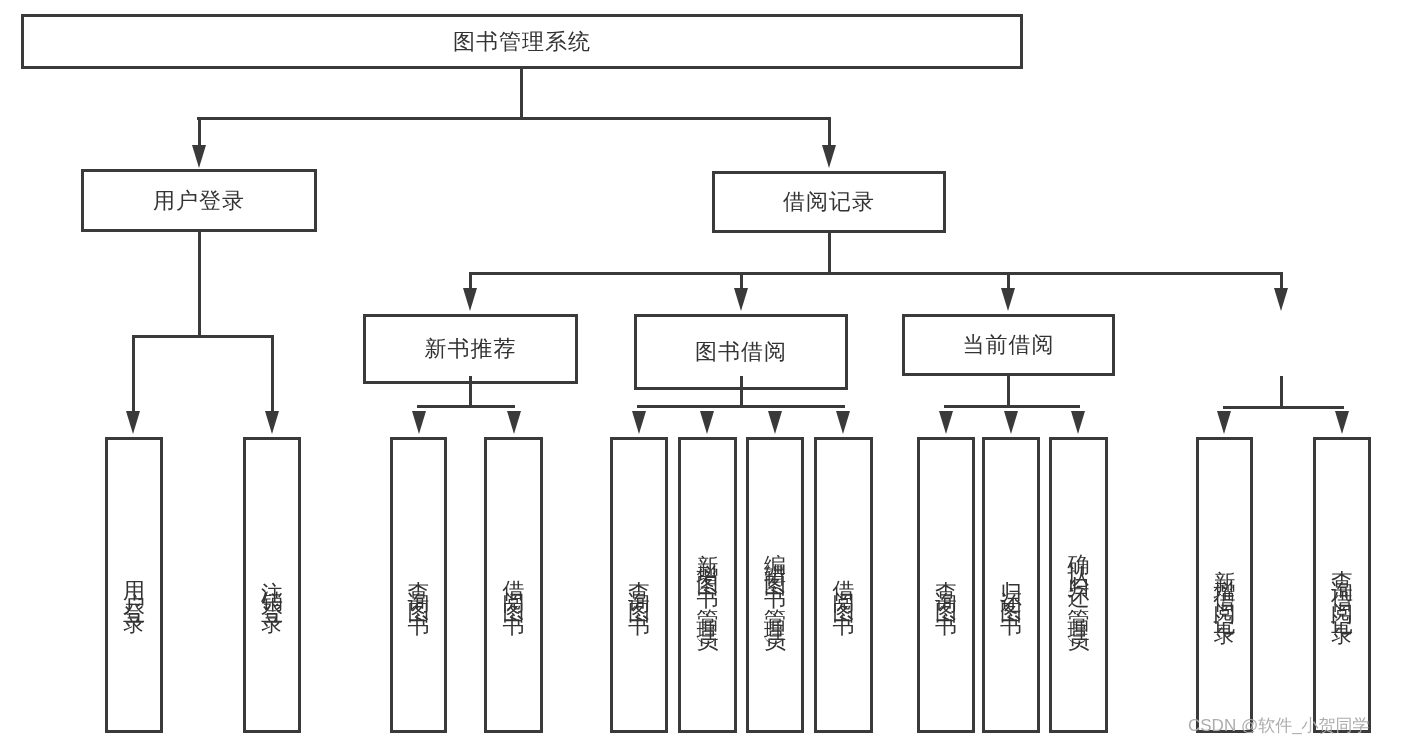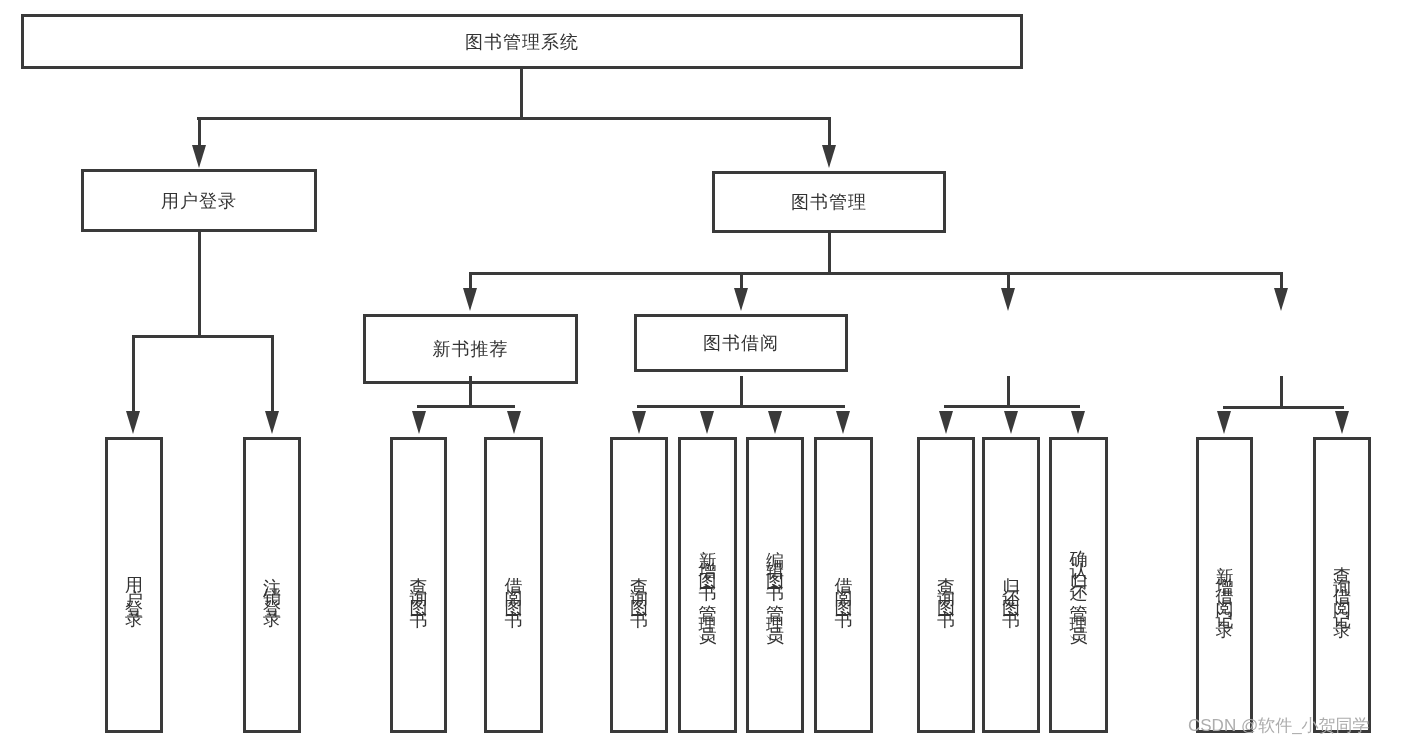--- a/index.html
+++ b/index.html
@@ -15,21 +15,21 @@
     position: absolute;
     box-sizing: border-box;
     border: 3px solid #3a3a3a;
     background: #ffffff;
     display: flex;
     align-items: center;
     justify-content: center;
     color: #333333;
   }
   .box .lbl {
-    font-size: 18px;
+    font-size: 22px;
     letter-spacing: 1px;
     color: #333333;
     white-space: nowrap;
   }
   .vbox .lbl {
     writing-mode: vertical-rl;
     text-orientation: mixed;
     letter-spacing: 11px;
     white-space: normal;
     line-height: 1;
@@ -58,28 +58,31 @@
 <div class="canvas">
 
   <div class="box" style="left:21px; top:14px; width:1002px; height:55px;">
     <span class="lbl">图书管理系统</span>
   </div>
 
   <div class="box" style="left:81px; top:169px; width:236px; height:63px;">
     <span class="lbl">用户登录</span>
   </div>
   <div class="box" style="left:712px; top:171px; width:234px; height:62px;">
-    <span class="lbl">图书管理</span>
+    <span class="lbl">借阅记录</span>
   </div>
 
   <div class="box" style="left:363px; top:314px; width:215px; height:70px;">
     <span class="lbl">新书推荐</span>
   </div>
-  <div class="box" style="left:634px; top:314px; width:214px; height:58px;">
+  <div class="box" style="left:634px; top:314px; width:214px; height:76px;">
     <span class="lbl">图书借阅</span>
+  </div>
+  <div class="box" style="left:902px; top:314px; width:213px; height:62px;">
+    <span class="lbl">当前借阅</span>
   </div>
 
   <div class="box vbox" style="left:105px; top:437px; width:58px; height:296px;">
     <span class="lbl">用户登录</span>
   </div>
   <div class="box vbox" style="left:243px; top:437px; width:58px; height:296px;">
     <span class="lbl">注销登录</span>
   </div>
 
   <div class="box vbox" style="left:390px; top:437px; width:57px; height:296px;">

